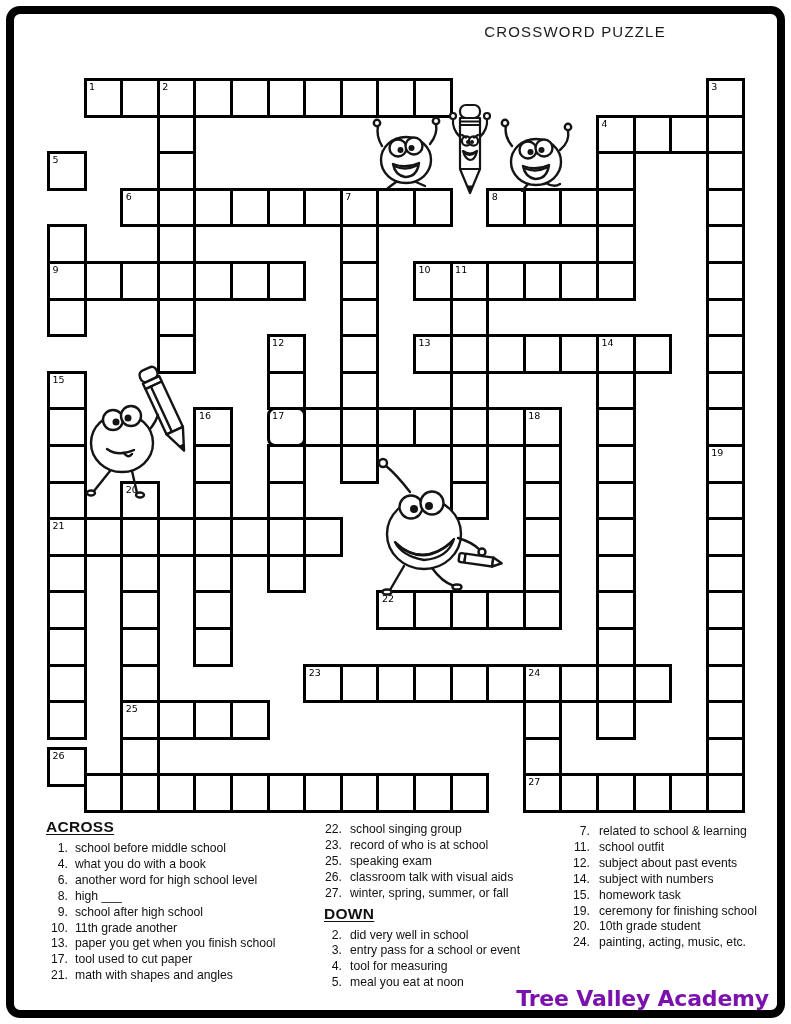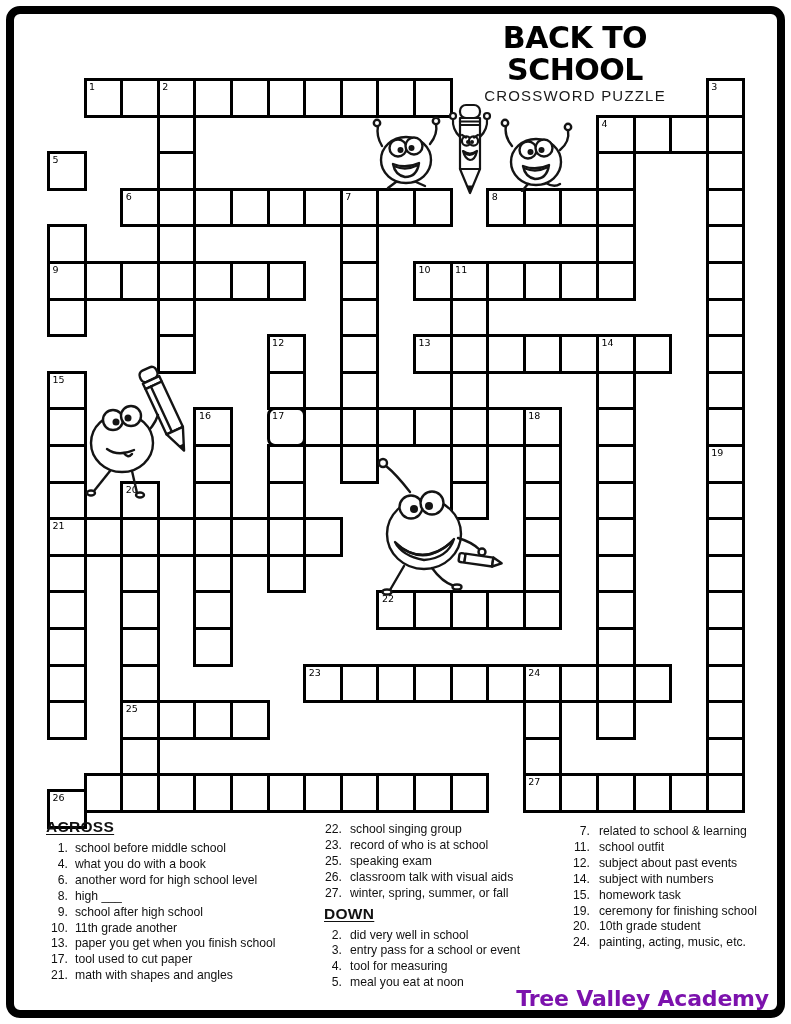--- a/index.html
+++ b/index.html
@@ -30,21 +30,20 @@
   .brand{position:absolute;top:986px;right:22px;font-family:"DejaVu Sans",sans-serif;
         font-weight:800;font-size:22px;letter-spacing:-0.2px;}
 </style>
 </head>
 <body>
 
 <div class="page">
   <div class="page-border"></div>
 
   <div class="titlebox">
-    <div class="title">BACK TO SCHOOL</div>
     <div class="subtitle">CROSSWORD PUZZLE</div>
   </div>
 
   <div id="grid">
       <div class="cell" style="left: 83.6px; top: 78px;">
         <span class="cellnum">1</span>
       </div>
       <div class="cell" style="left: 120.2px; top: 78px;"></div>
       <div class="cell" style="left: 156.8px; top: 78px;">
         <span class="cellnum">2</span>
@@ -246,21 +245,21 @@
       </div>
       <div class="cell" style="left: 156.8px; top: 700.2px;"></div>
       <div class="cell" style="left: 193.4px; top: 700.2px;"></div>
       <div class="cell" style="left: 230px; top: 700.2px;"></div>
       <div class="cell" style="left: 522.8px; top: 700.2px;"></div>
       <div class="cell" style="left: 596px; top: 700.2px;"></div>
       <div class="cell" style="left: 705.8px; top: 700.2px;"></div>
       <div class="cell" style="left: 120.2px; top: 736.8px;"></div>
       <div class="cell" style="left: 522.8px; top: 736.8px;"></div>
       <div class="cell" style="left: 705.8px; top: 736.8px;"></div>
-      <div class="cell" style="left: 47px; top: 789px;">
+      <div class="cell" style="left: 47px; top: 747px;">
         <span class="cellnum">26</span>
       </div>
       <div class="cell" style="left: 83.6px; top: 773.4px;"></div>
       <div class="cell" style="left: 120.2px; top: 773.4px;"></div>
       <div class="cell" style="left: 156.8px; top: 773.4px;"></div>
       <div class="cell" style="left: 193.4px; top: 773.4px;"></div>
       <div class="cell" style="left: 230px; top: 773.4px;"></div>
       <div class="cell" style="left: 266.6px; top: 773.4px;"></div>
       <div class="cell" style="left: 303.2px; top: 773.4px;"></div>
       <div class="cell" style="left: 339.8px; top: 773.4px;"></div>

